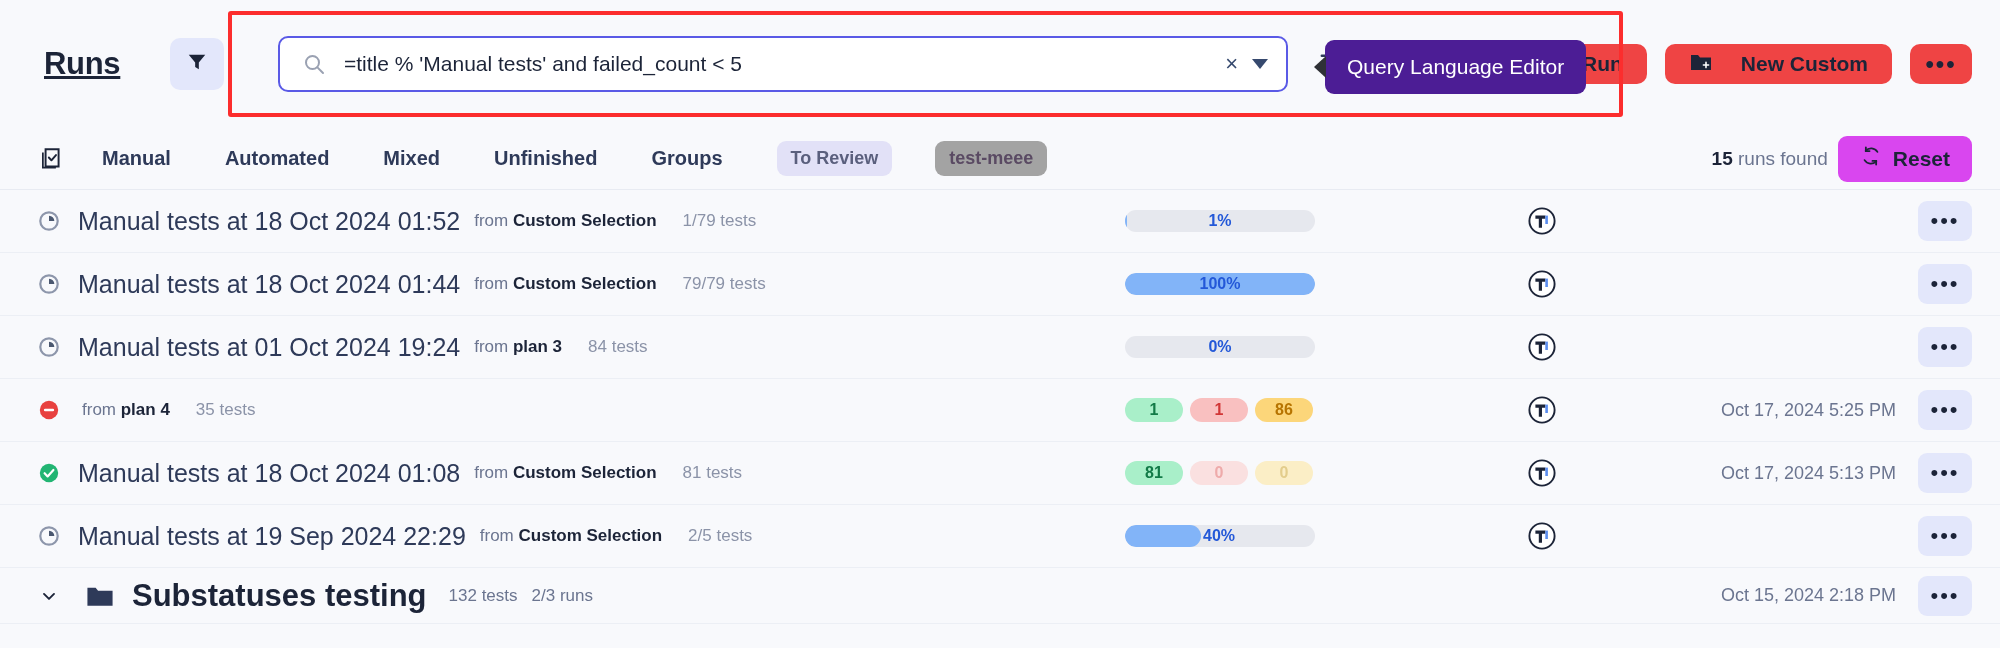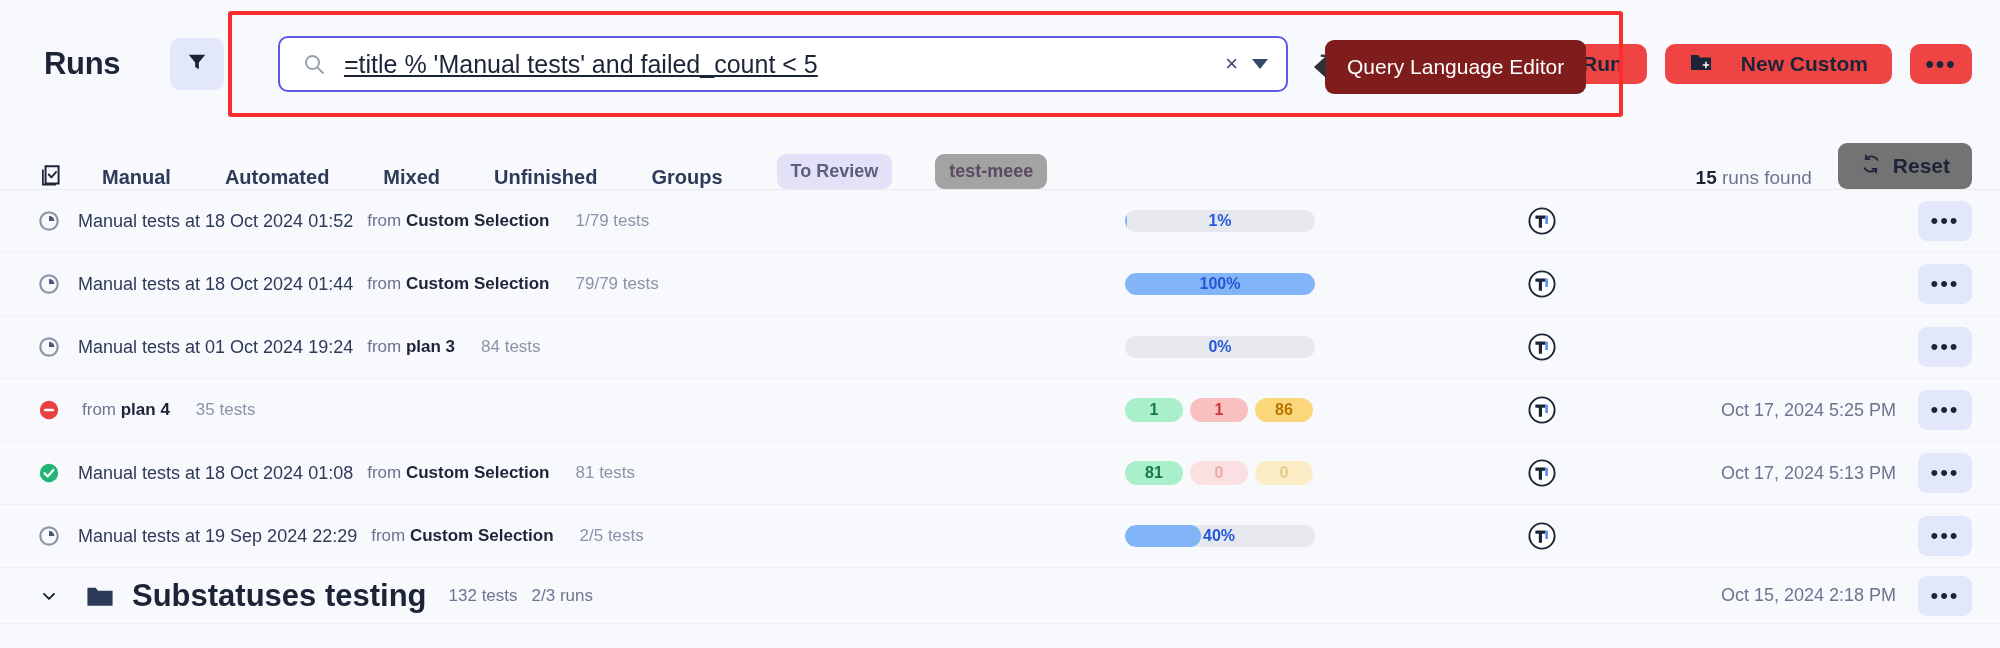--- a/index.html
+++ b/index.html
@@ -21,20 +21,21 @@
     background: #f8f9fc;
   }
   .page-title {
     font-size: 31px;
     font-weight: bold;
     color: #1c2438;
     letter-spacing: -0.3px;
     margin-left: 44px;
     width: 120px;
     white-space: nowrap;
+    text-decoration: underline;
   }
   .filter-btn {
     width: 54px; height: 52px;
     background: #e3e7fb;
     border-radius: 10px;
     display: flex; align-items: center; justify-content: center;
     flex: 0 0 auto;
     margin-left: 6px;
     cursor: pointer;
   }
@@ -51,25 +52,24 @@
     border: 2.5px solid #5a5ae6;
     border-radius: 10px;
     display: flex;
     align-items: center;
     padding: 0 18px 0 22px;
   }
   .search-icon { flex: 0 0 auto; display:flex; }
   .search-value {
     flex: 1 1 auto;
     margin-left: 18px;
-    font-size: 25px;
+    font-size: 21px;
     color: #1c2438;
     white-space: nowrap;
     overflow: hidden;
-    text-decoration: underline;
   }
   .clear-x {
     font-size: 22px;
     color: #36496e;
     margin-right: 14px;
     cursor: pointer;
     font-weight: 500;
     line-height: 1;
   }
   .caret-down {
@@ -92,21 +92,21 @@
     margin-left: 30px;
     flex: 0 0 auto;
     display: flex; align-items:center; justify-content:center;
     cursor: pointer;
   }
   .tooltip {
     position: absolute;
     left: 1325px;
     top: 40px;
     height: 54px;
-    background: #7f1d1d;
+    background: #4c1d95;
     border-radius: 9px;
     color: #ffffff;
     font-size: 21px;
     display: flex; align-items: center;
     padding: 0 22px;
     white-space: nowrap;
     z-index: 30;
   }
   .tooltip::before {
     content: "";
@@ -138,21 +138,21 @@
     border: none;
     font-family: "Liberation Sans", sans-serif;
   }
   .btn.icon-only { width: 62px; padding: 0; }
   .dots { letter-spacing: 2px; font-size: 24px; line-height: 0.6; }
 
   
   .tabsrow {
     height: 62px;
     display: flex;
-    align-items: flex-end;
+    align-items: center;
     padding: 0 28px 0 38px;
     border-bottom: 1.5px solid #e8ebf2;
     background: #f8f9fc;
   }
   .check-icon { margin-right: 38px; display: flex; cursor: pointer; }
   .tab {
     font-size: 20px;
     font-weight: bold;
     color: #2e3a59;
     margin-right: 54px;
@@ -171,23 +171,23 @@
   .chip.review { background: #e2e1f7; color: #5a5f7d; }
   .chip.tag    { background: #a3a3a3; color: #5a4a63; margin-left: 21px; }
   .runs-found {
     margin-left: auto;
     font-size: 19px;
     color: #6b7590;
     white-space: nowrap;
   }
   .runs-found b { color: #1c2438; font-size: 19px; }
   .reset-btn {
-    margin-left: 26px;
+    margin-left: 10px;
     height: 46px;
-    background: #737373;
+    background: #d946ef;
     border-radius: 9px;
     display: flex; align-items: center; gap: 11px;
     padding: 0 22px;
     font-size: 21px;
     font-weight: bold;
     color: #1c2438;
     cursor: pointer;
   }
 
   
@@ -195,21 +195,21 @@
   .row {
     height: 63px;
     display: flex;
     align-items: center;
     padding: 0 28px 0 38px;
     border-bottom: 1.5px solid #eceff5;
     position: relative;
   }
   .row-status { width: 30px; flex: 0 0 auto; display: flex; align-items:center; }
   .row-title {
-    font-size: 18px;
+    font-size: 25px;
     color: #2e3a59;
     margin-left: 10px;
     white-space: nowrap;
   }
   .row-from {
     font-size: 17px;
     color: #6b7590;
     margin-left: 14px;
     white-space: nowrap;
   }

